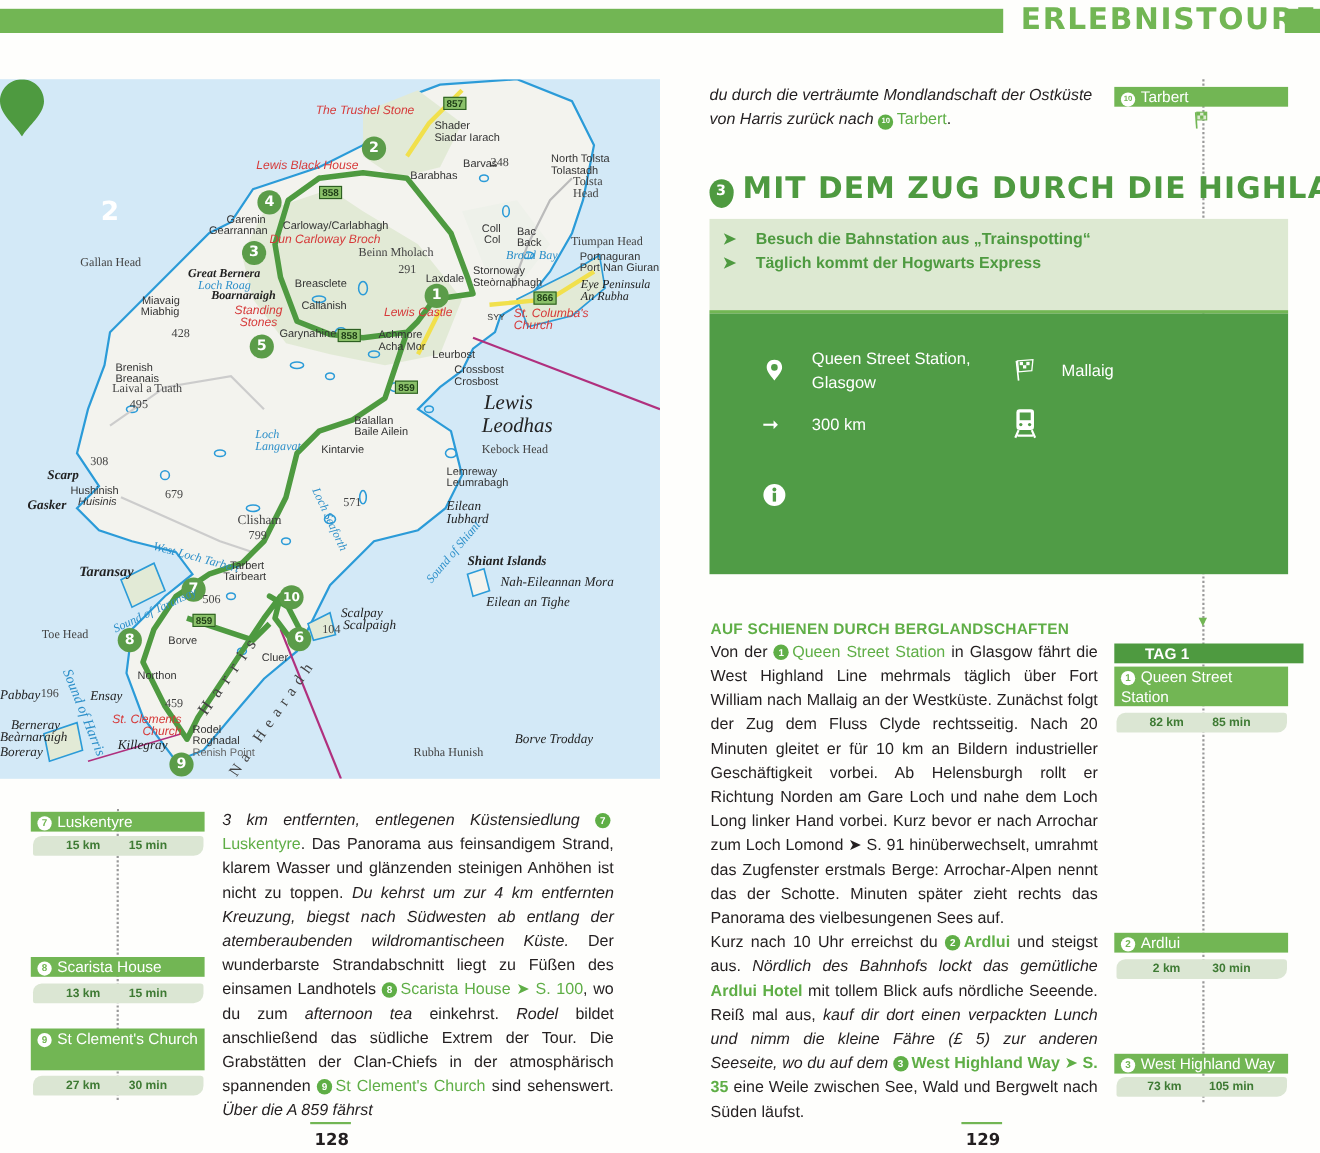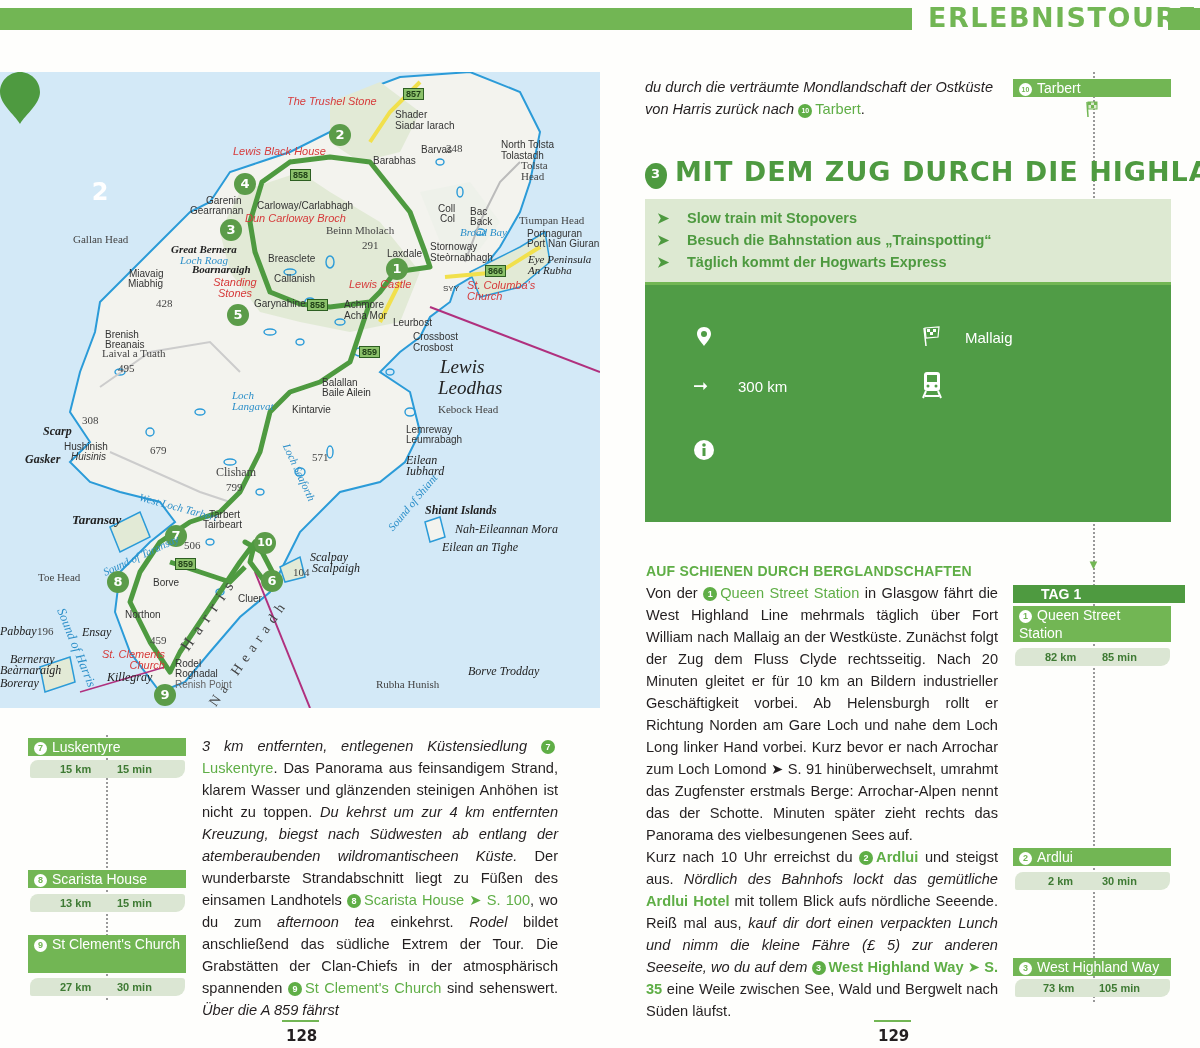--- a/index.html
+++ b/index.html
@@ -311,30 +311,30 @@
   <rect x="3" y="1" width="3" height="3" fill="#72b654"></rect>
     <rect x="9" y="1" width="3" height="3" fill="#72b654"></rect>
     <rect x="6" y="4" width="3" height="3" fill="#72b654"></rect>
 </svg>
 
 <div class="tour-title">
   <span class="pinnum">3</span><span>MIT DEM ZUG DURCH DIE HIGHLANDS</span>
 </div>
 
 <div class="highlights">
-  <div><span class="arrow">➤</span><span>Slow train mit Stopovers</span></div>
   <div><span class="arrow">➤</span><span>Besuch die Bahnstation aus „Trainspotting“</span></div>
   <div><span class="arrow">➤</span><span>Täglich kommt der Hogwarts Express</span></div>
 </div>
 
 <div class="infobox">
   <svg class="ic" style="left:48px;top:40px;" viewBox="0 0 22 22">
     <path d="M11,2 C15.5,2 18,5 18,9 C18,13 13,18 11,21 C9,18 4,13 4,9 C4,5 6.5,2 11,2 Z" fill="#fff"></path>
       <circle cx="11" cy="9" r="3" fill="#509c46"></circle>
   </svg>
+  <div class="tx" style="left:93px;top:31px;width:160px;">Queen Street Station, Glasgow</div>
 
   <svg class="ic" style="left:276px;top:40px;" viewBox="0 0 22 22">
     <line x1="3" y1="3" x2="5" y2="21" stroke="#fff" stroke-width="1.5"></line>
     <path d="M4,3 L18,2 L17,12 L5,13 Z" fill="none" stroke="#fff" stroke-width="1.2"></path>
     <rect x="6" y="4" width="3" height="3" fill="#fff"></rect>
       <rect x="12" y="4" width="3" height="3" fill="#fff"></rect>
       <rect x="9" y="7" width="3" height="3" fill="#fff"></rect>
   </svg>
   <div class="tx" style="left:320px;top:42px;">Mallaig</div>
 

